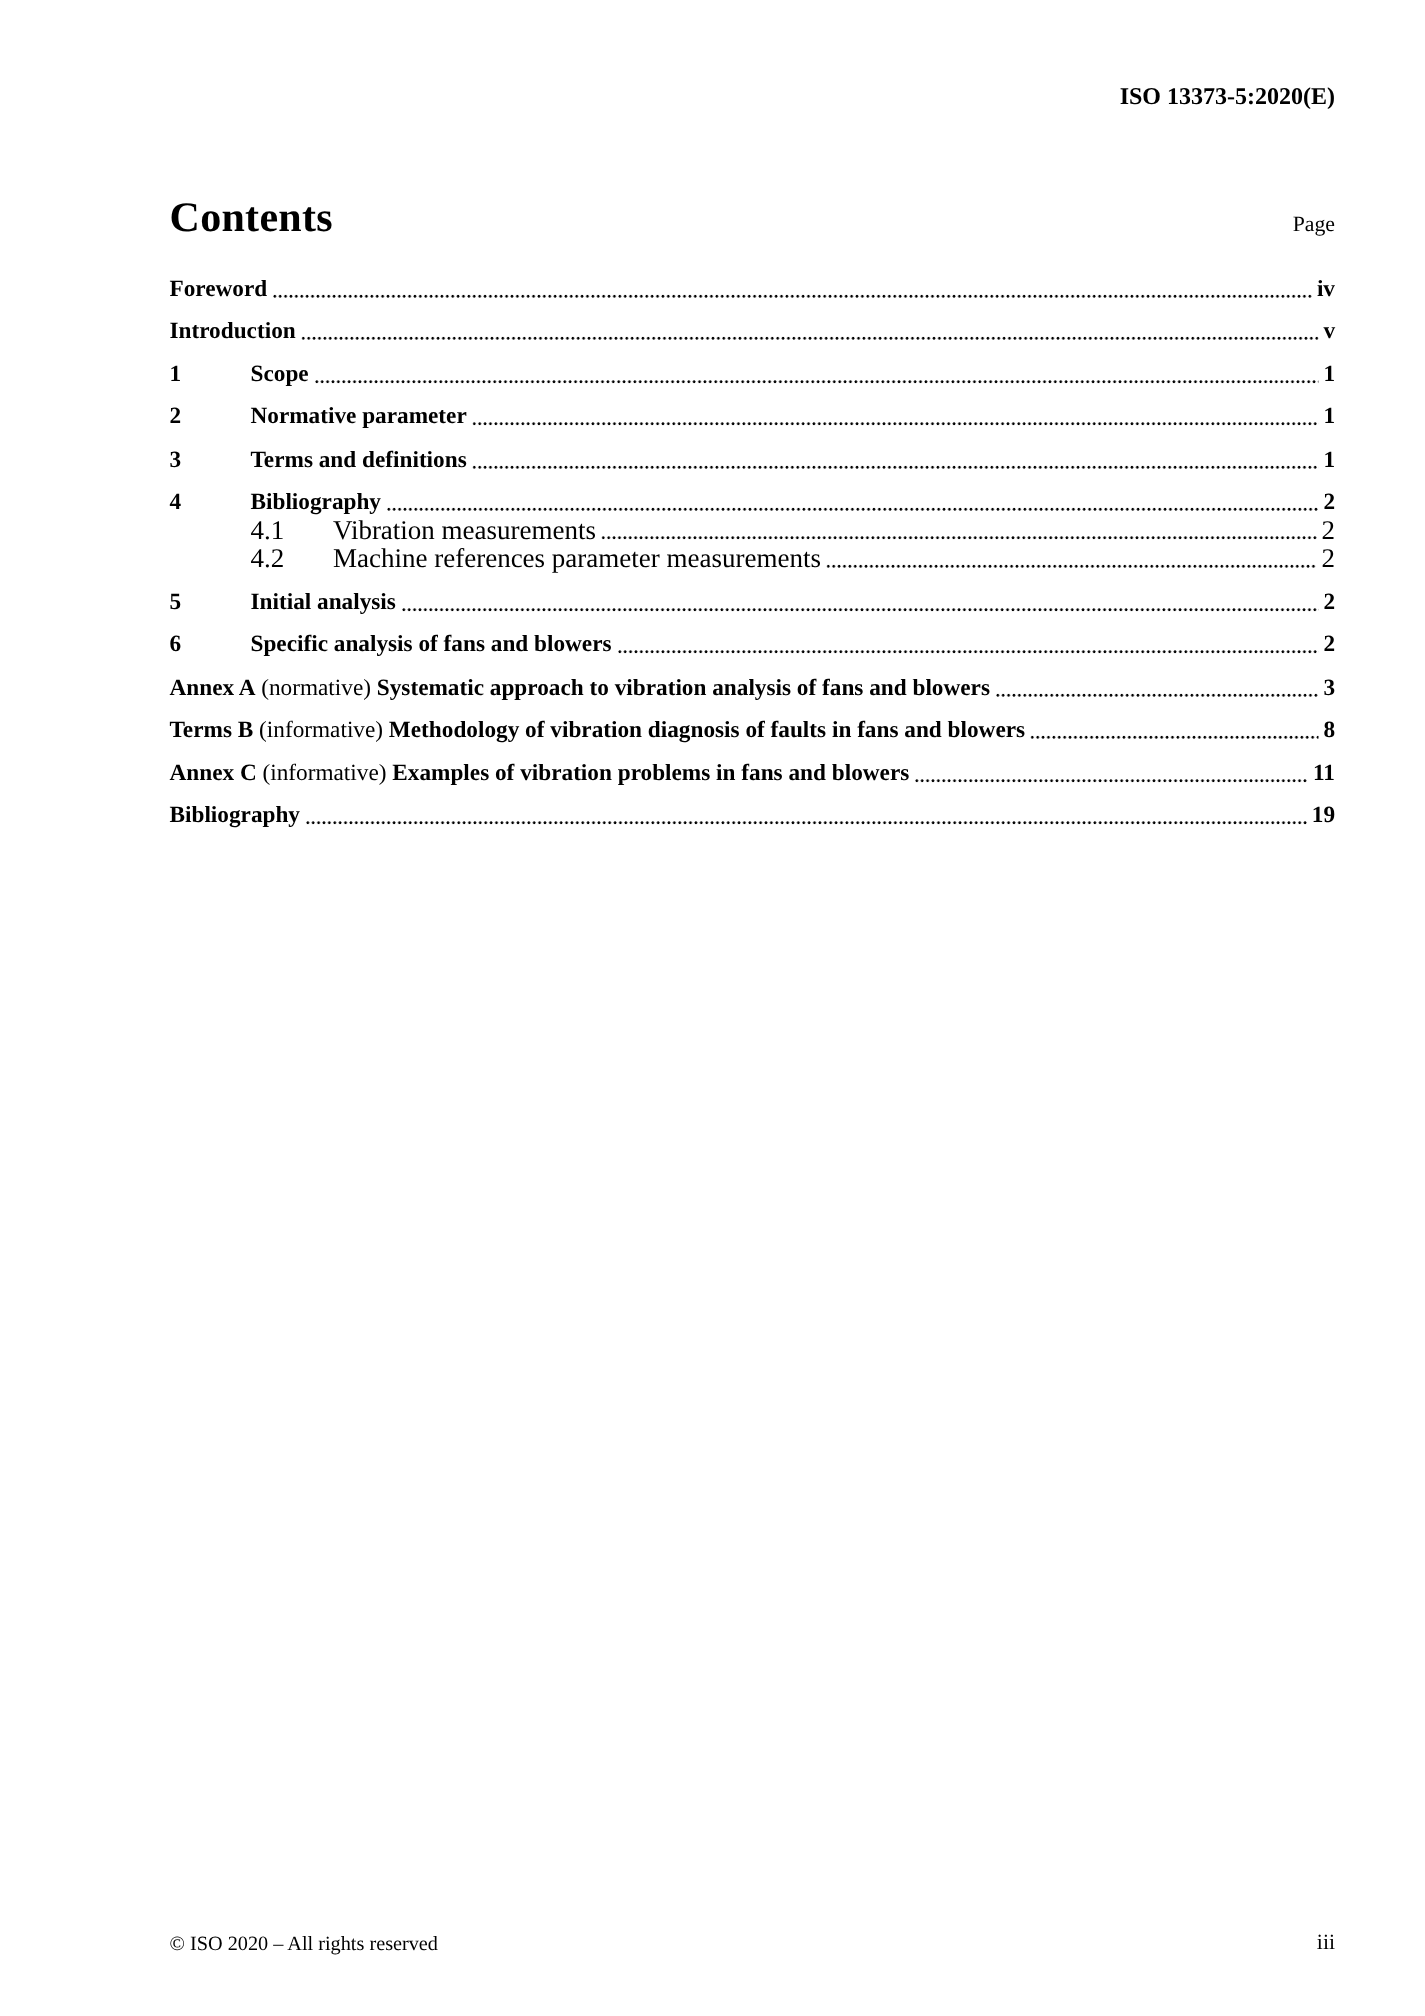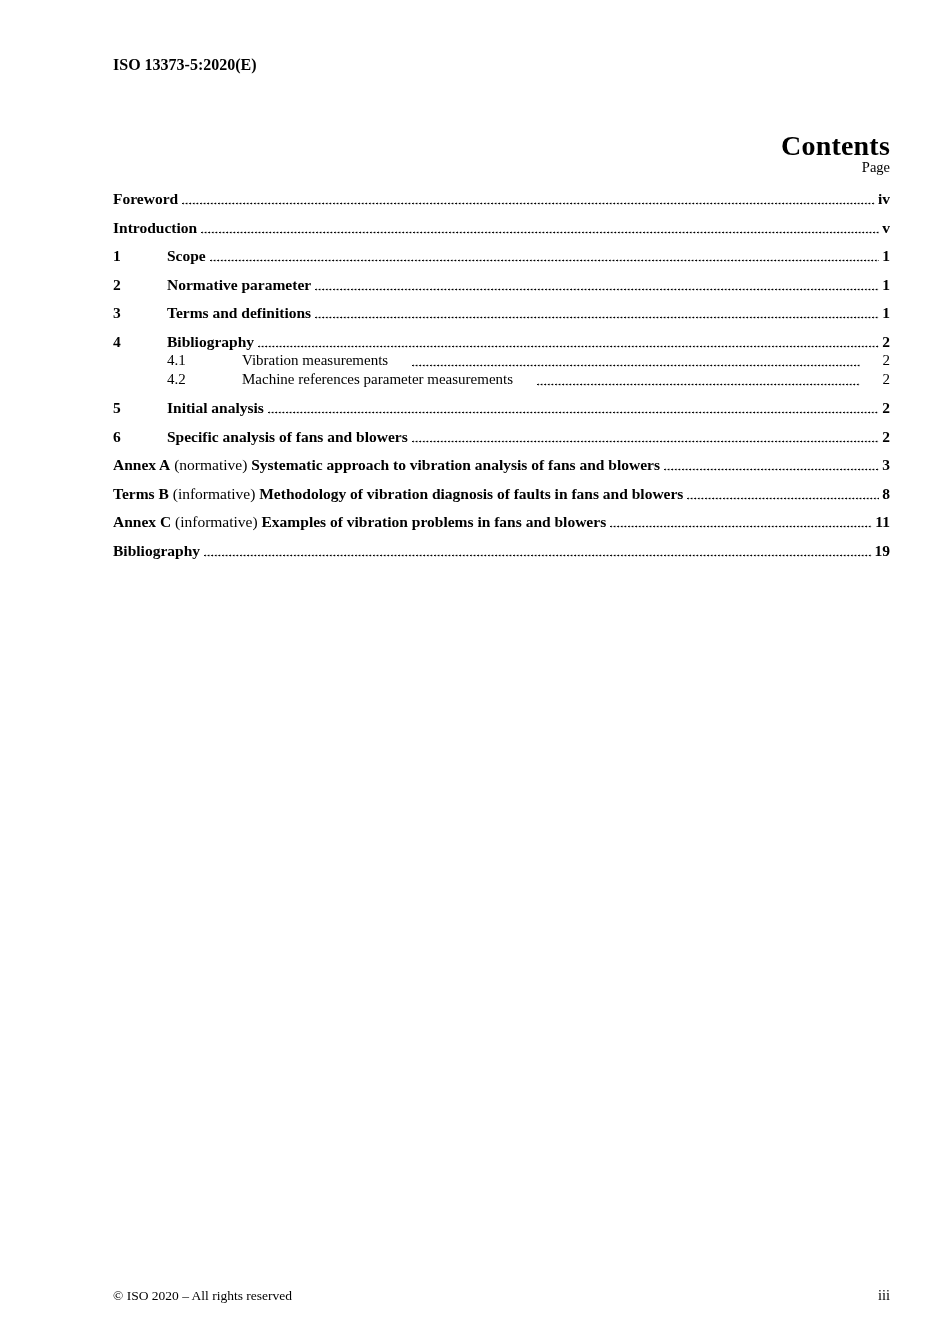--- a/index.html
+++ b/index.html
@@ -14,56 +14,55 @@
     overflow: hidden;
   }
   .page-inner {
     position: absolute;
     left: 113px;
     right: 60px;
     top: 0;
   }
   .doc-header {
     margin-top: 56px;
+    text-align: right;
     font-weight: bold;
     font-size: 16px;
     line-height: 1.1;
   }
   .contents-head {
     margin-top: 58px;
     display: flex;
     justify-content: space-between;
     align-items: flex-end;
-    flex-direction: column;
   }
   .contents-title {
     margin: 0;
     font-size: 28px;
     font-weight: bold;
     line-height: 1;
     letter-spacing: 0.2px;
   }
   .page-label {
     font-size: 14.5px;
     line-height: 1;
     padding-bottom: 2px;
   }
-  .toc { margin-top: 13px; }
+  .toc { margin-top: 23px; }
   .toc-row {
     display: flex;
     align-items: baseline;
     font-size: 15.5px;
     line-height: 19px;
     margin-top: 9.5px;
   }
   .toc-row.sub {
     margin-top: 0;
-    font-size: 15px;
+    font-size: 18px;
     padding-left: 54px;
-    gap: 20px;
   }
   .b { font-weight: bold; }
   .num {
     flex: 0 0 auto;
     width: 54px;
   }
   .toc-row.sub .num { width: 55px; }
   .t { flex: 0 1 auto; white-space: nowrap; }
   .annex-lead { flex: 0 1 auto; white-space: nowrap; }
   .leader {

